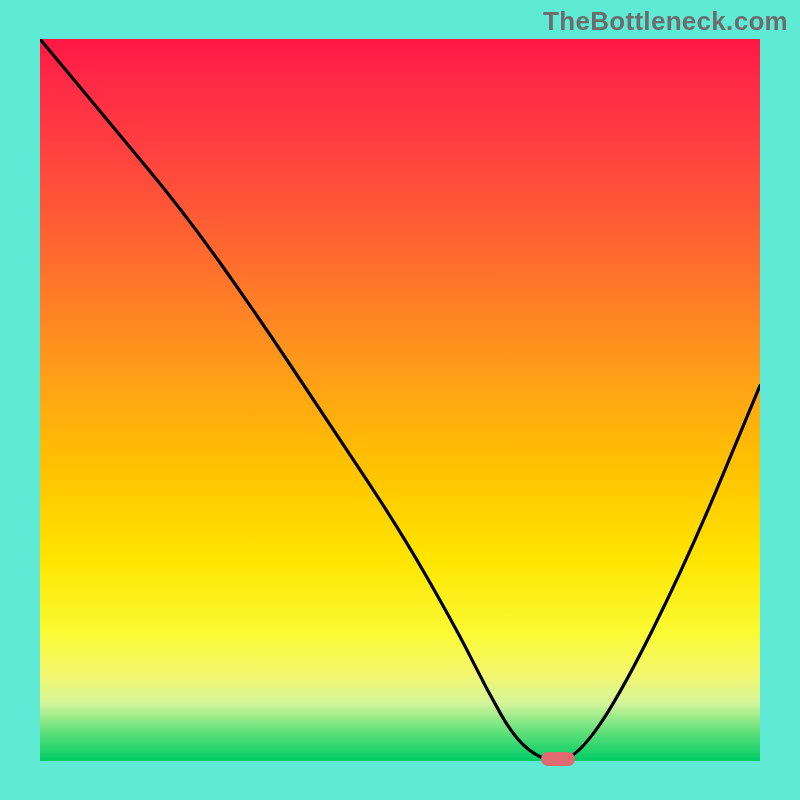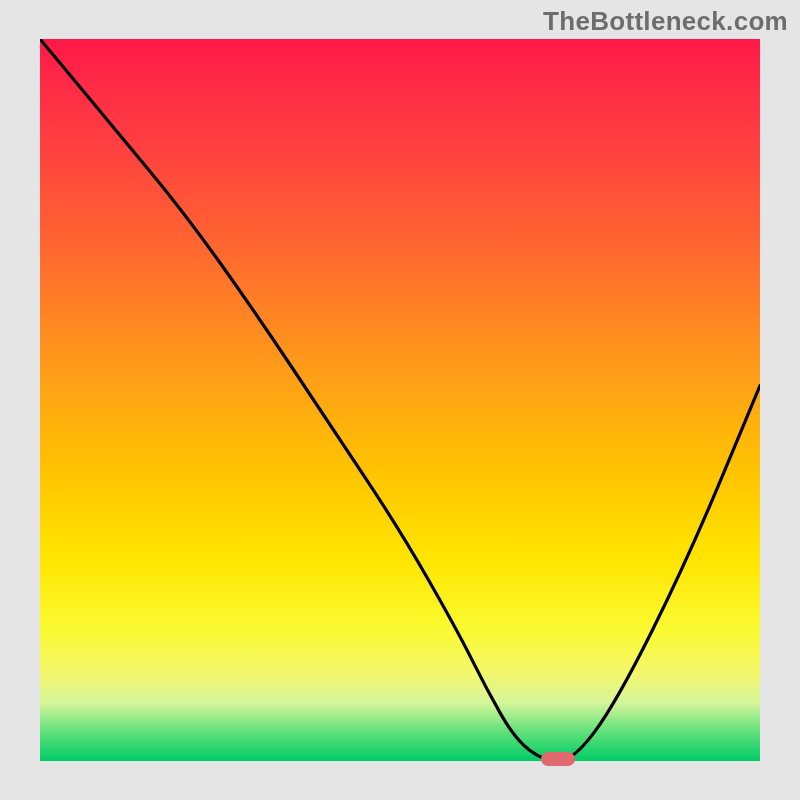--- a/index.html
+++ b/index.html
@@ -9,21 +9,21 @@
     height: 800px;
     background: #000;
     overflow: hidden;
   }
   .frame {
     position: absolute;
     left: 0;
     top: 0;
     width: 800px;
     height: 800px;
-    background: #e5e5e5;
+    background: #5eead4;
     text-align: center;
   }
   .plot {
     position: absolute;
     left: 40px;
     top: 39px;
     width: 720px;
     height: 722px;
     background: linear-gradient(to bottom,
       #ff1846 0%,

